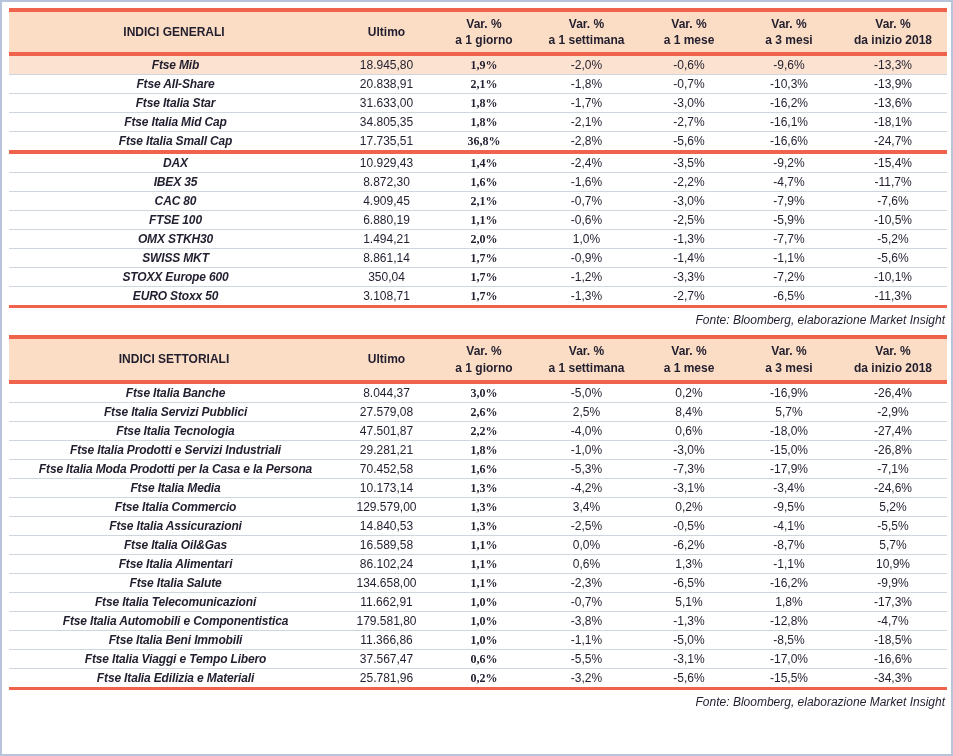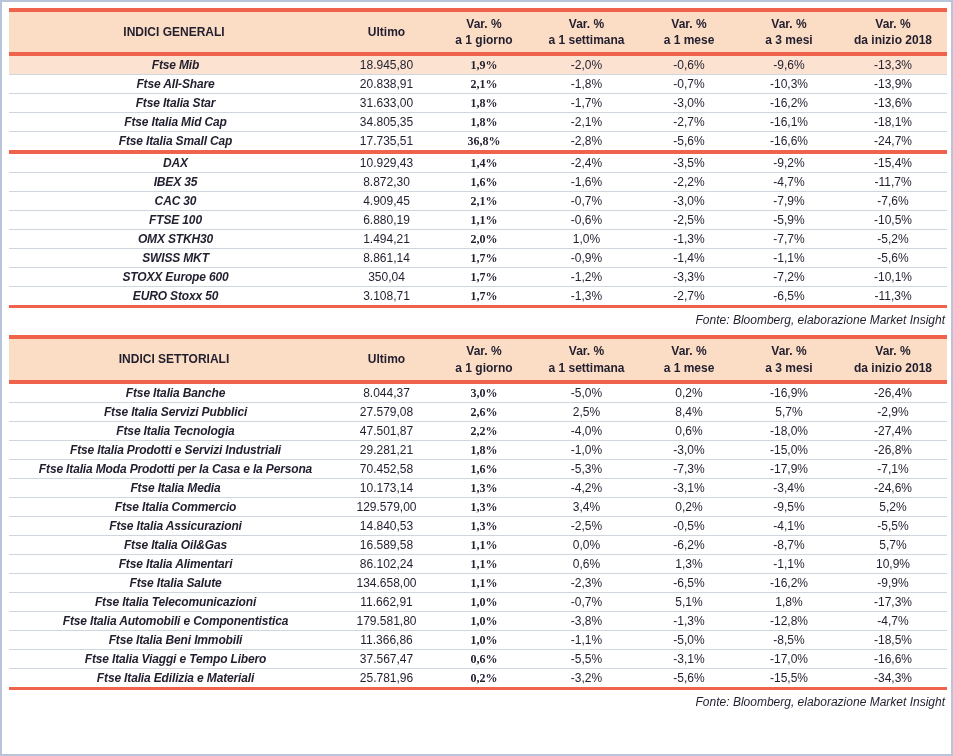--- a/index.html
+++ b/index.html
@@ -178,21 +178,21 @@
         <tr class="data">
           <td class="name">IBEX 35</td>
           <td class="val">8.872,30</td>
           <td class="val bold">1,6%</td>
           <td class="val">-1,6%</td>
           <td class="val">-2,2%</td>
           <td class="val">-4,7%</td>
           <td class="val">-11,7%</td>
         </tr>
         <tr class="data">
-          <td class="name">CAC 30</td>
+          <td class="name">CAC 80</td>
           <td class="val">4.909,45</td>
           <td class="val bold">2,1%</td>
           <td class="val">-0,7%</td>
           <td class="val">-3,0%</td>
           <td class="val">-7,9%</td>
           <td class="val">-7,6%</td>
         </tr>
         <tr class="data">
           <td class="name">FTSE 100</td>
           <td class="val">6.880,19</td>

